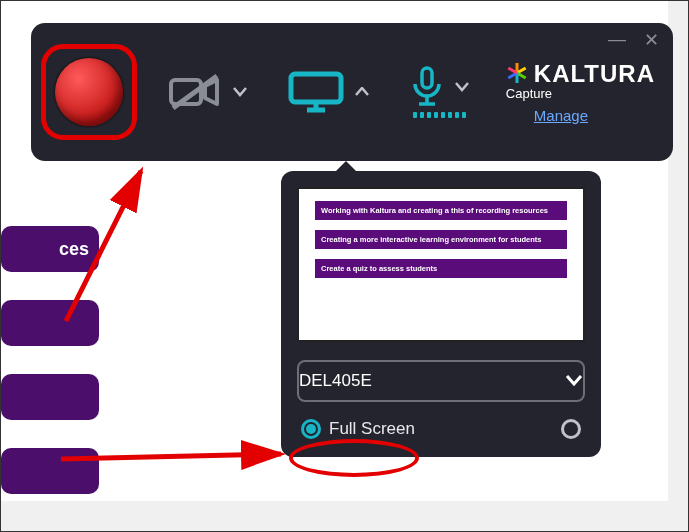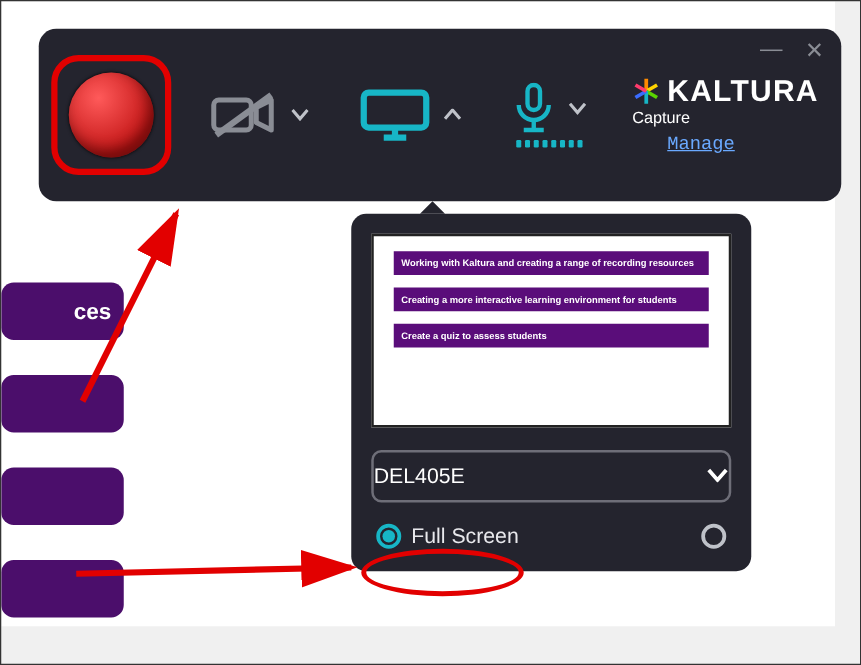--- a/index.html
+++ b/index.html
@@ -75,21 +75,21 @@
   }
   .mic-bars span{width:4px;height:6px;background:#17b6c6;border-radius:1px;}
   .brand {
     margin-left:auto; margin-right:18px;
     color:#fff; font-size:12px;
     text-align:left;
   }
   .brand .row1 {display:flex;align-items:center;gap:6px;}
   .brand-name{font-weight:900;letter-spacing:1px;font-size:24px;}
   .brand-sub{font-size:13px;margin-top:-2px;}
-  .manage{color:#6aa9ff;text-decoration:underline;font-size:15px;margin-left:28px;display:inline-block;margin-top:6px;font-family:Liberation Mono, monospace;}
+  .manage{color:#6aa9ff;text-decoration:underline;font-size:15px;margin-left:28px;display:inline-block;margin-top:6px;}
   .winctrl{
     position:absolute; top:6px; right:14px; color:#8a8d95;
     display:flex;gap:18px;font-size:18px;
   }
   
   .panel {
     position:absolute;
     top:170px; left:280px;
     width:320px;
     background:#24242e;
@@ -225,21 +225,21 @@
       </span>
       <span class="brand-name">KALTURA</span>
     </div>
     <div class="brand-sub">Capture</div>
     <a class="manage">Manage</a>
   </div>
 </div>
 
 <div class="panel">
   <div class="preview">
-    <div class="pb">Working with Kaltura and creating a range of recording resources</div>
+    <div class="pb">Working with Kaltura and creating a this of recording resources</div>
     <div class="pb">Creating a more interactive learning environment for students</div>
     <div class="pb">Create a quiz to assess students</div>
   </div>
 
   <div class="selectbox">
     <span>DEL405E</span>
     <span>
       <svg width="18" height="12">
           <path d="M2 2 L9 10 L16 2" stroke="#fff" stroke-width="3" fill="none"></path>
         </svg>

